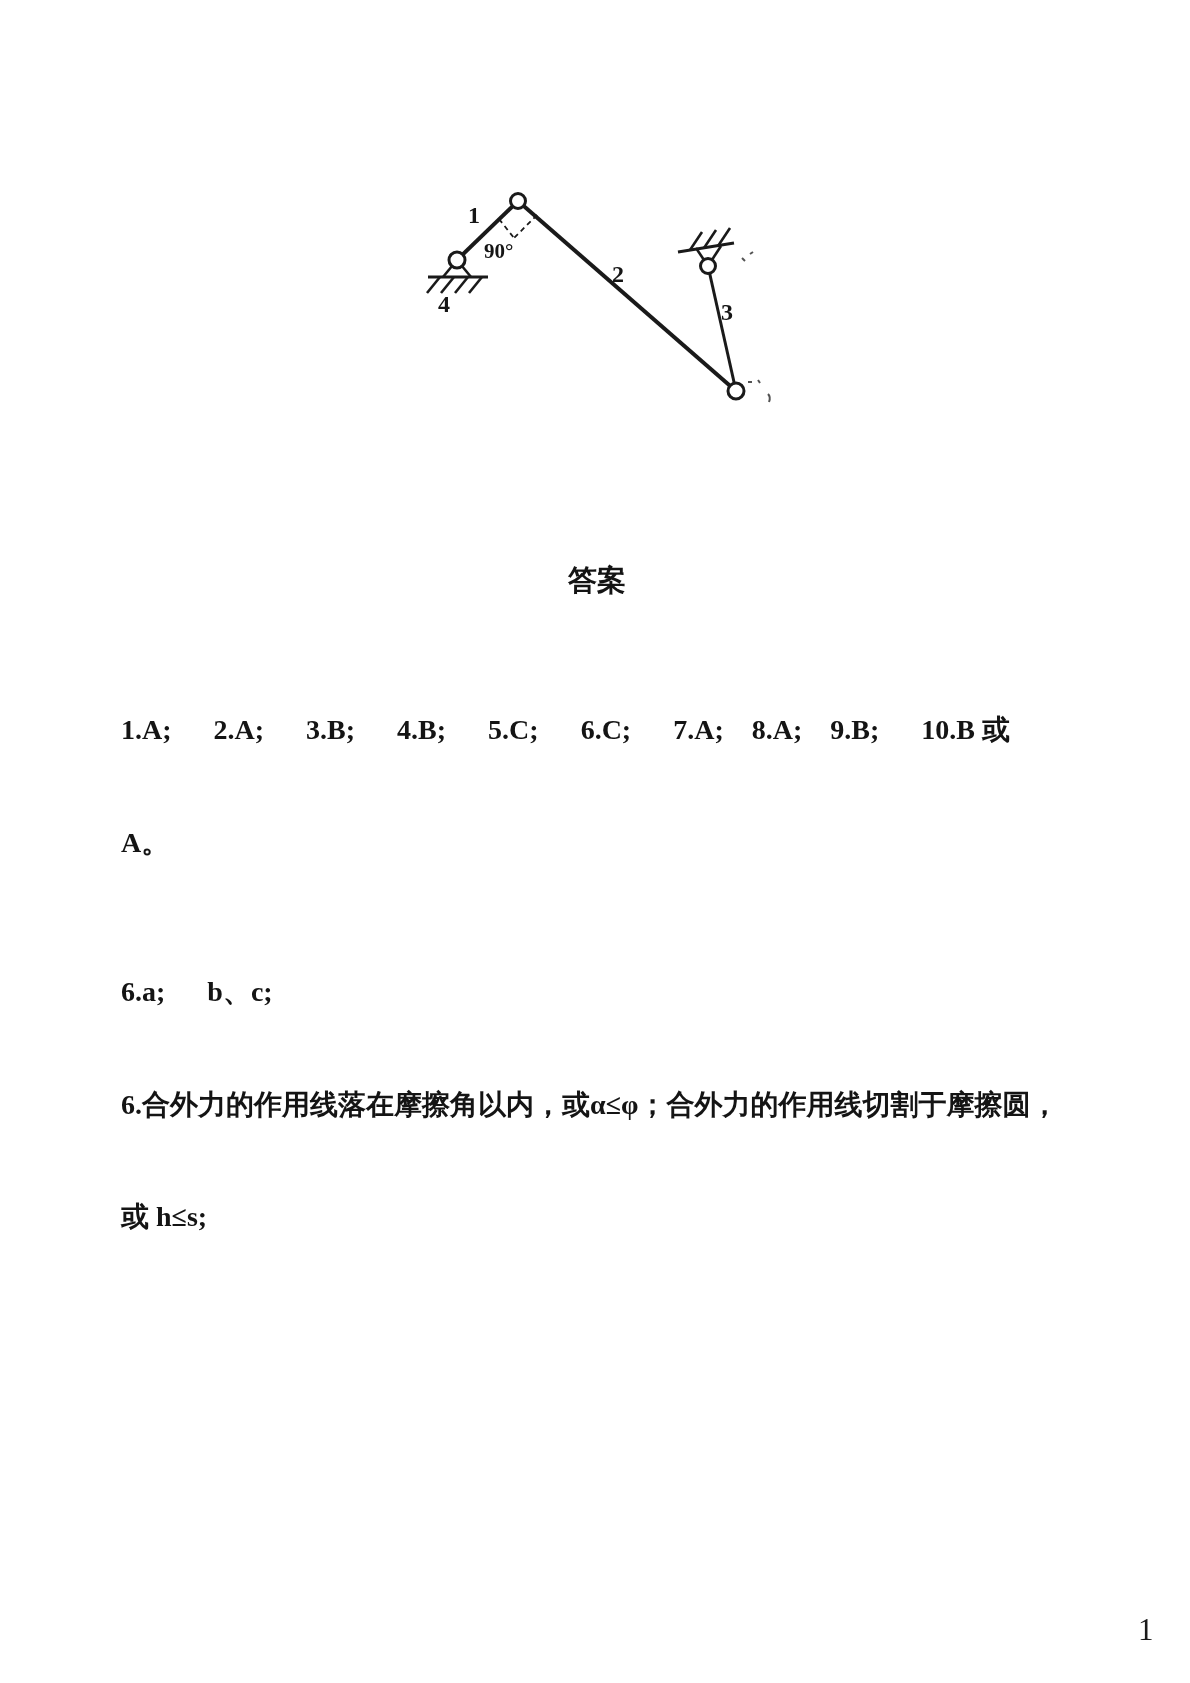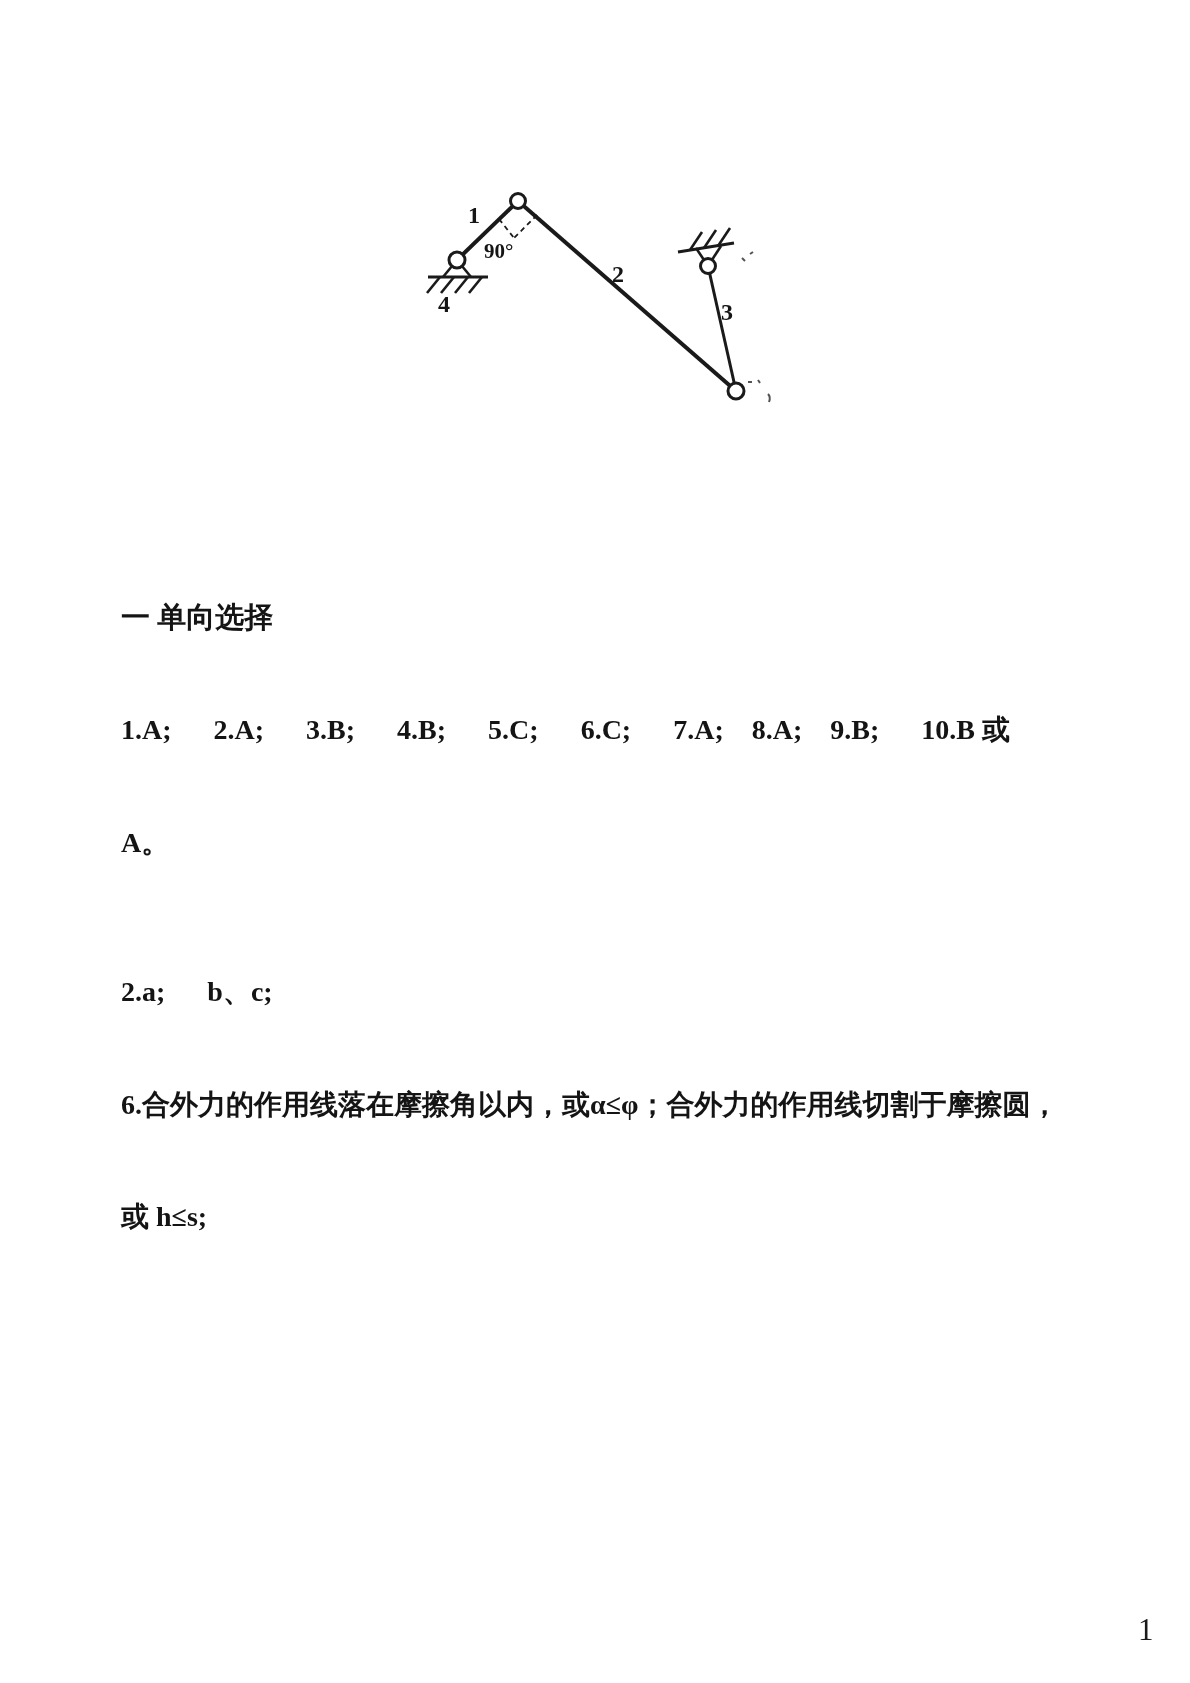--- a/index.html
+++ b/index.html
@@ -103,26 +103,26 @@
 
     <text class="fig-label" x="78" y="65">1</text>
     <text class="fig-label" x="222" y="124">2</text>
     <text class="fig-label" x="331" y="162">3</text>
     <text class="fig-label" x="48" y="154">4</text>
     <text class="fig-angle" x="94" y="100">90°</text>
   </svg>
 </div>
 
 <div class="content">
+  <div class="doc-title">答案</div>
 
-  <div class="heading">一 单向选择</div>
   <div class="line">1.A;      2.A;      3.B;      4.B;      5.C;      6.C;      7.A;    8.A;    9.B;      10.B 或</div>
   <div class="line">A。</div>
 
-  <div class="line">2.a;      b、c;</div>
+  <div class="line">6.a;      b、c;</div>
   <div class="line">6.合外力的作用线落在摩擦角以内，或α≤φ；合外力的作用线切割于摩擦圆，</div>
   <div class="line">或 h≤s;</div>
   
   
 
   
   
   
   
   

